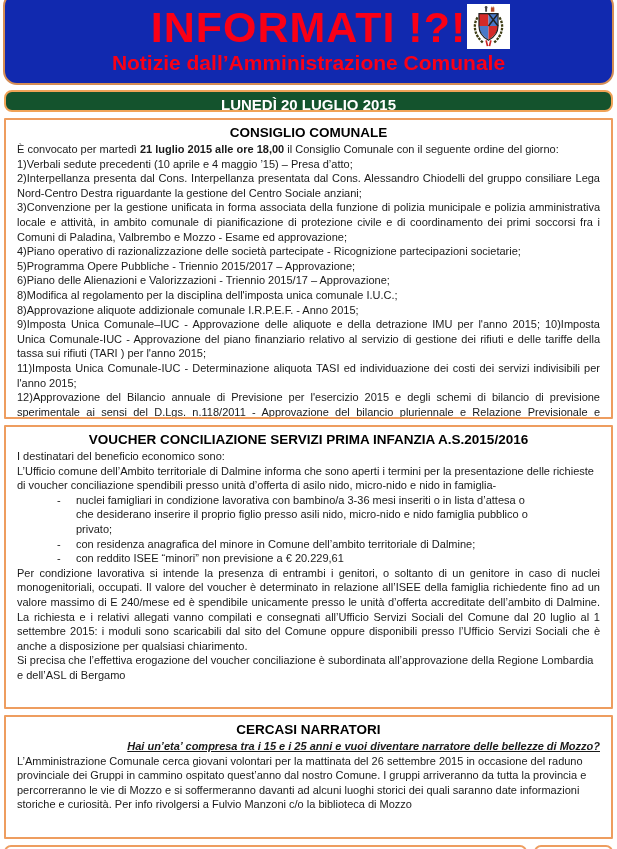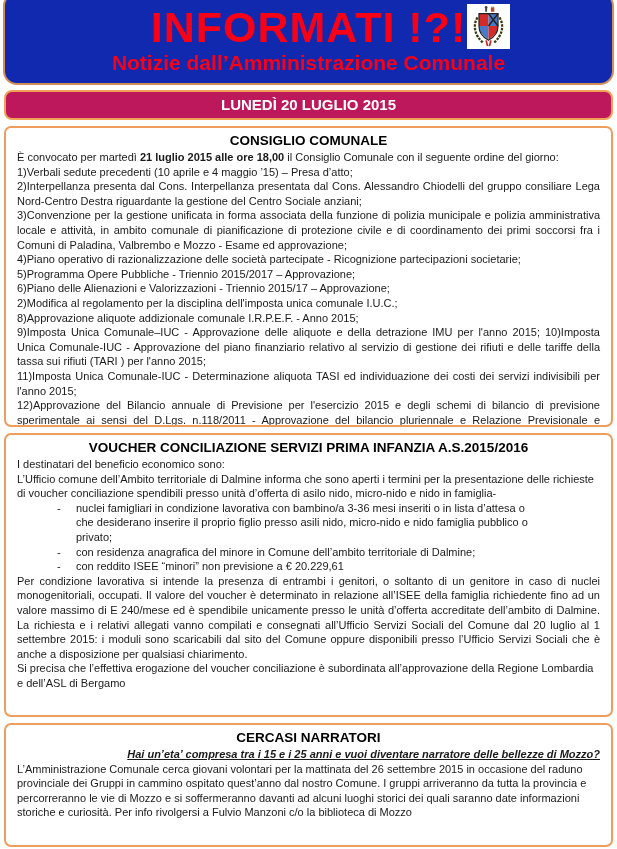--- a/index.html
+++ b/index.html
@@ -30,33 +30,33 @@
     margin-top: 1px;
   }
   .logo {
     position: absolute; top: 10px; right: 102px;
     width: 43px; height: 45px; background: #ffffff;
     display: flex; align-items: center; justify-content: center;
   }
 
   
   .date-banner {
-    margin: 5px 4px 6px 4px; height: 30px;
-    background: #be185d;
+    margin: 5px 4px 6px 4px; height: 22px;
+    background: #14532d;
     border: 2px solid #f0a357;
     border-radius: 8px;
     color: #ffffff; font-weight: bold; font-size: 15px;
     text-align: center; line-height: 26px;
   }
 
   
   .box {
     margin: 0 4px 6px 4px;
     border: 2px solid #EE9D5F;
-    border-radius: 7px;
+    border-radius: 1px;
     background: #ffffff;
     padding: 3px 11px 0 11px;
     overflow: hidden;
   }
   .box h2 {
     font-size: 13.5px; font-weight: bold; text-align: center;
     line-height: 17px; margin: 1px 0 1px 0; color: #000;
   }
   .box p { font-size: 11px; line-height: 14.6px; }
   .justify { text-align: justify; }
@@ -119,21 +119,21 @@
 
   <section class="box" id="box-consiglio">
     <h2>CONSIGLIO COMUNALE</h2>
     <p class="justify"><span>È convocato per martedì </span><b>21 luglio 2015 alle ore 18,00</b><span> il Consiglio Comunale con il seguente ordine del giorno:</span></p>
     <p class="justify">1)Verbali sedute precedenti (10 aprile e 4 maggio ’15) – Presa d’atto;</p>
     <p class="justify">2)Interpellanza presenta dal Cons. Interpellanza presentata dal Cons. Alessandro Chiodelli del gruppo consiliare Lega Nord-Centro Destra riguardante la gestione del Centro Sociale anziani;</p>
     <p class="justify">3)Convenzione per la gestione unificata in forma associata della funzione di polizia municipale e polizia amministrativa locale e attività, in ambito comunale di pianificazione di protezione civile e di coordinamento dei primi soccorsi fra i Comuni di Paladina, Valbrembo e Mozzo  - Esame ed approvazione;</p>
     <p class="justify">4)Piano operativo di razionalizzazione delle società partecipate - Ricognizione partecipazioni societarie;</p>
     <p class="justify">5)Programma Opere Pubbliche - Triennio 2015/2017 – Approvazione;</p>
     <p class="justify">6)Piano delle Alienazioni e Valorizzazioni - Triennio 2015/17 – Approvazione;</p>
-    <p class="justify">2)Modifica al regolamento per la disciplina dell'imposta unica comunale I.U.C.;</p>
+    <p class="justify">8)Modifica al regolamento per la disciplina dell'imposta unica comunale I.U.C.;</p>
     <p class="justify">8)Approvazione aliquote addizionale comunale I.R.P.E.F. - Anno 2015;</p>
     <p class="justify">9)Imposta Unica Comunale–IUC - Approvazione delle aliquote e della detrazione IMU per l'anno 2015; 10)Imposta Unica Comunale-IUC - Approvazione del piano finanziario relativo al servizio di gestione dei rifiuti e delle tariffe della tassa sui rifiuti (TARI ) per l'anno 2015;</p>
     <p class="justify">11)Imposta Unica Comunale-IUC - Determinazione aliquota TASI ed individuazione  dei costi dei servizi indivisibili per l'anno 2015;</p>
     <p class="justify">12)Approvazione del Bilancio annuale di Previsione per l'esercizio 2015 e degli schemi di bilancio di  previsione sperimentale ai sensi del D.Lgs. n.118/2011 -  Approvazione del bilancio pluriennale e Relazione Previsionale e Programmatica 2015/2017.</p>
   </section>
 
   <section class="box" id="box-voucher">
     <h2>VOUCHER CONCILIAZIONE SERVIZI PRIMA INFANZIA A.S.2015/2016</h2>
     <p>I destinatari del beneficio economico sono:</p>
     <p>L’Ufficio comune dell’Ambito territoriale di Dalmine informa che sono aperti i termini per la presentazione delle richieste di voucher conciliazione spendibili presso unità d’offerta di asilo nido, micro-nido e nido in famiglia-</p>

